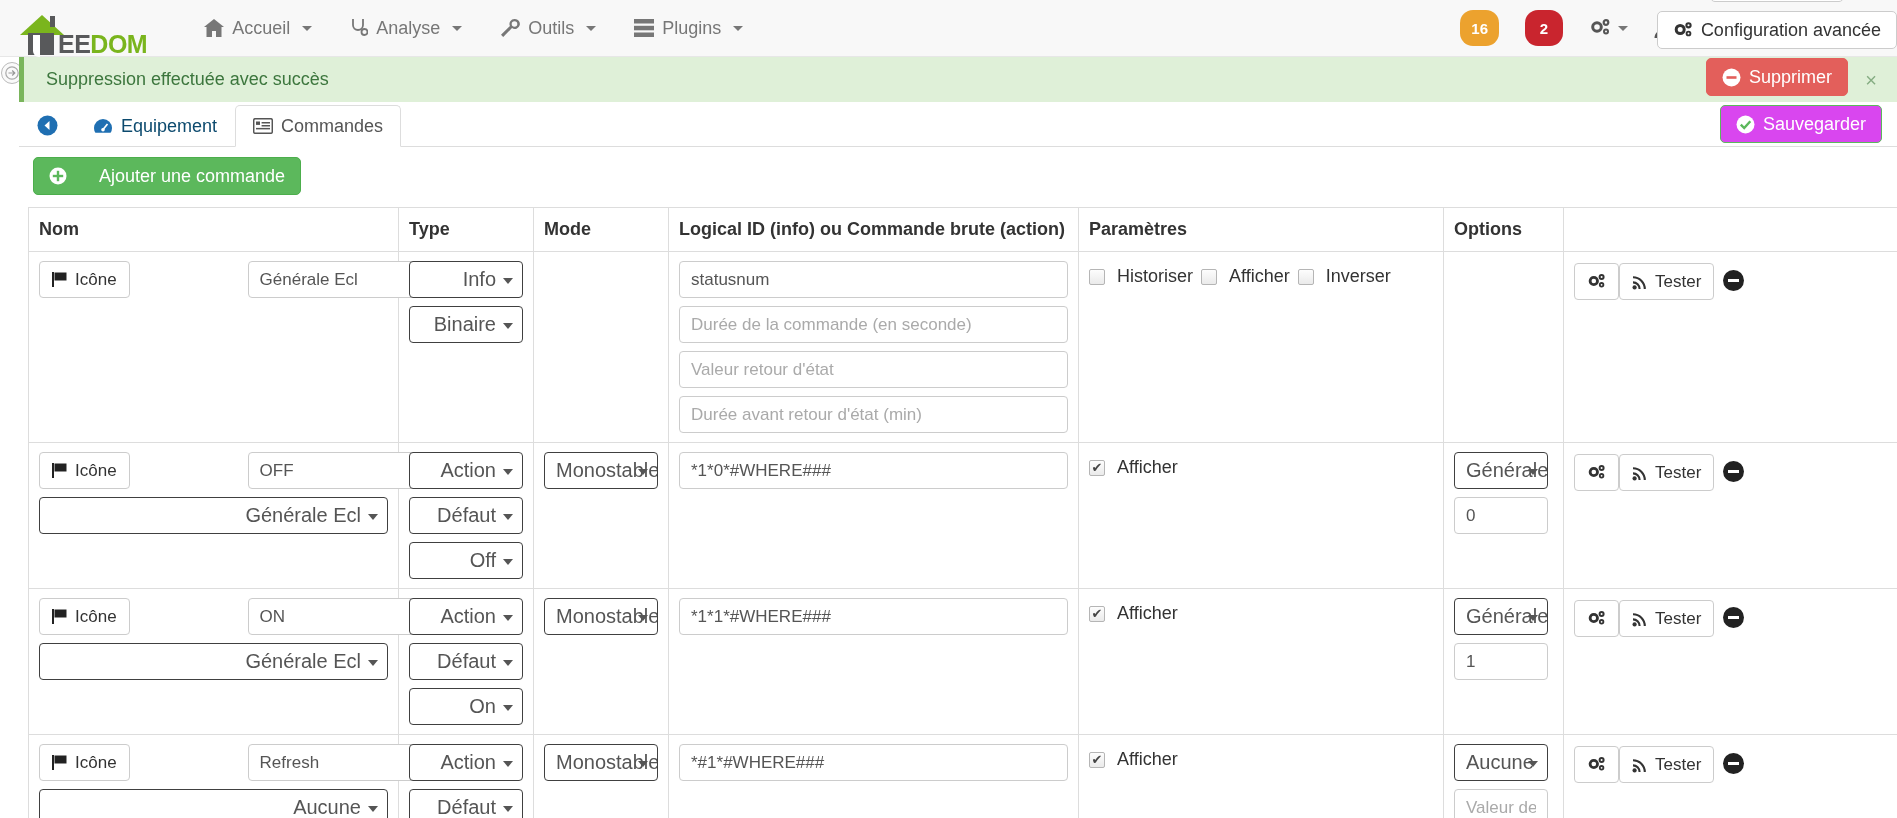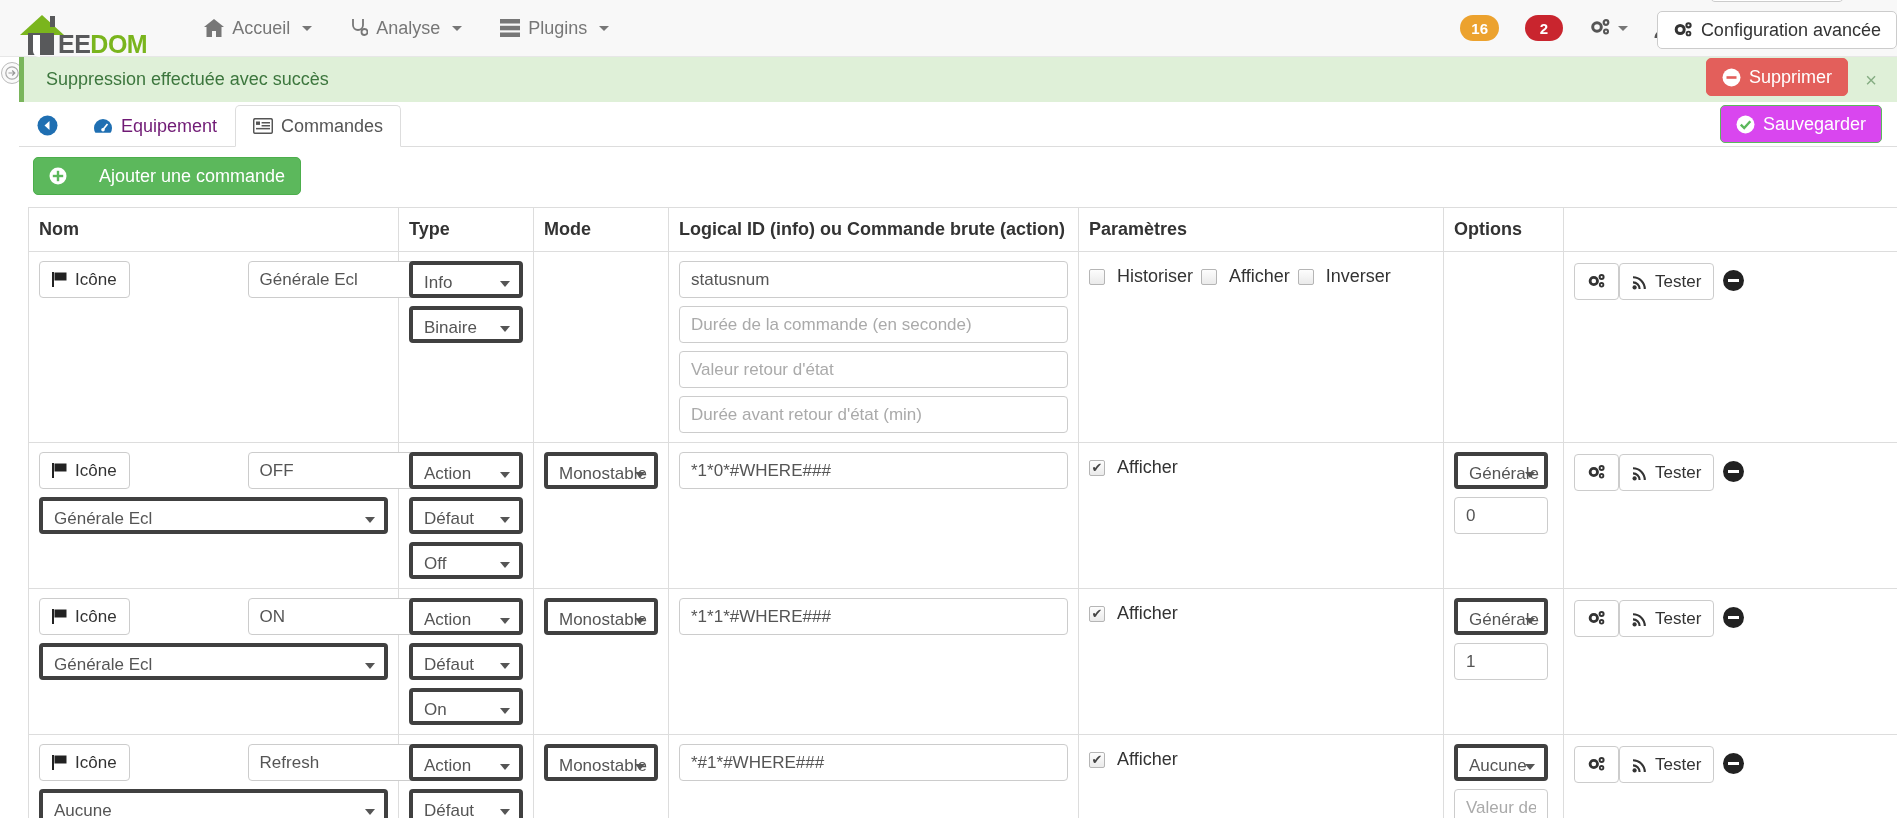--- a/index.html
+++ b/index.html
@@ -69,21 +69,21 @@
     border-left: 5px solid transparent;
     border-right: 5px solid transparent;
     border-top: 5px solid #777;
   }
   .nav-right {
     margin-left: auto; display: flex; align-items: center; gap: 0px;
     height: 57px;
   }
   .badge {
     display: inline-flex; align-items: center; justify-content: center;
-    min-width: 38px; height: 26px; padding: 0 11px;
+    min-width: 38px; height: 36px; padding: 0 11px;
     border-radius: 13px; color: #fff; font-size: 15px; font-weight: bold;
     margin: 0 13px;
   }
   .badge.orange { background: #eca22e; }
   .badge.red { background: #c9252e; }
   .nav-icon {
     display: flex; align-items: center; gap: 3px;
     padding: 0 13px; height: 57px; color: #555; cursor: pointer;
     font-size: 19px;
   }
@@ -120,21 +120,21 @@
     border-bottom: 1px solid #ddd;
     display: flex; align-items: flex-end;
   }
   .tab-back {
     display: flex; align-items: center; justify-content: center;
     width: 56px; height: 42px; color: #1f6fb2; font-size: 21px; cursor: pointer;
   }
   .tab {
     display: flex; align-items: center; gap: 8px;
     height: 42px; padding: 0 17px;
-    font-size: 18px; color: #701a75; cursor: pointer;
+    font-size: 18px; color: #0c4a6e; cursor: pointer;
     border: 1px solid transparent;
     border-top-left-radius: 5px; border-top-right-radius: 5px;
     margin-bottom: -1px;
   }
   .tab.active {
     color: #555; background: #fff;
     border-color: #ddd; border-bottom-color: #fff;
   }
   .tab-actions {
     margin-left: auto; display: flex; align-items: center; gap: 9px;
@@ -183,24 +183,24 @@
   .inp {
     display: block; width: 100%; height: 37px;
     border: 1px solid #ccc; border-radius: 4px;
     padding: 0 11px; font-size: 17px; color: #555;
     font-family: "Liberation Sans", sans-serif;
     background: #fff; outline: none;
   }
   .inp::placeholder { color: #aaa; }
   .sel {
     position: relative; display: block; width: 100%; height: 37px;
-    border: 4px solid #404040; border-radius: 4px;
-    background: #fff; font-size: 17px; color: #555;
+    border: 1px solid #404040; border-radius: 4px;
+    background: #fff; font-size: 20px; color: #555;
     line-height: 35px; padding: 0 26px 0 11px;
-    overflow: hidden; white-space: nowrap; text-overflow: clip; cursor: pointer;
+    overflow: hidden; white-space: nowrap; text-overflow: clip; cursor: pointer; text-align: right;
   }
   .sel::after {
     content: ""; position: absolute; right: 9px; top: 16px;
     border-left: 5px solid transparent; border-right: 5px solid transparent;
     border-top: 6px solid #555;
   }
   .stack > * { margin-bottom: 8px; }
   .stack > *:last-child { margin-bottom: 0; }
 
   .icon-btn {
@@ -272,20 +272,29 @@
         <svg width="18" height="20" viewBox="0 0 18 20">
             <path fill="none" stroke="#777" stroke-width="1.8" d="M3 1 v6 a5 5 0 0 0 10 0 V1"></path>
             <circle cx="14.5" cy="14" r="3" fill="none" stroke="#777" stroke-width="1.8"></circle>
             <path fill="none" stroke="#777" stroke-width="1.8" d="M8 12 v-0.5"></path>
           </svg>
       </span>
       <span>Analyse</span>
       <span class="caret"></span>
     </div>
 
+    <div class="nav-item">
+      <span>
+        <svg width="20" height="20" viewBox="0 0 20 20">
+            <path fill="#777" d="M14.5 1a5 5 0 0 0-4.6 7L1 16.8 3.2 19l8.8-8.9a5 5 0 1 0 2.5-9.1zm0 2.2a2.8 2.8 0 1 1 0 5.6 2.8 2.8 0 0 1 0-5.6z"></path>
+          </svg>
+      </span>
+      <span>Outils</span>
+      <span class="caret"></span>
+    </div>
 
     <div class="nav-item">
       <span>
         <svg width="20" height="18" viewBox="0 0 20 18">
             <rect x="0" y="0" width="20" height="4.5" fill="#777"></rect>
             <rect x="0" y="6.8" width="20" height="4.5" fill="#777"></rect>
             <rect x="0" y="13.5" width="20" height="4.5" fill="#777"></rect>
           </svg>
       </span>
       <span>Plugins</span>

